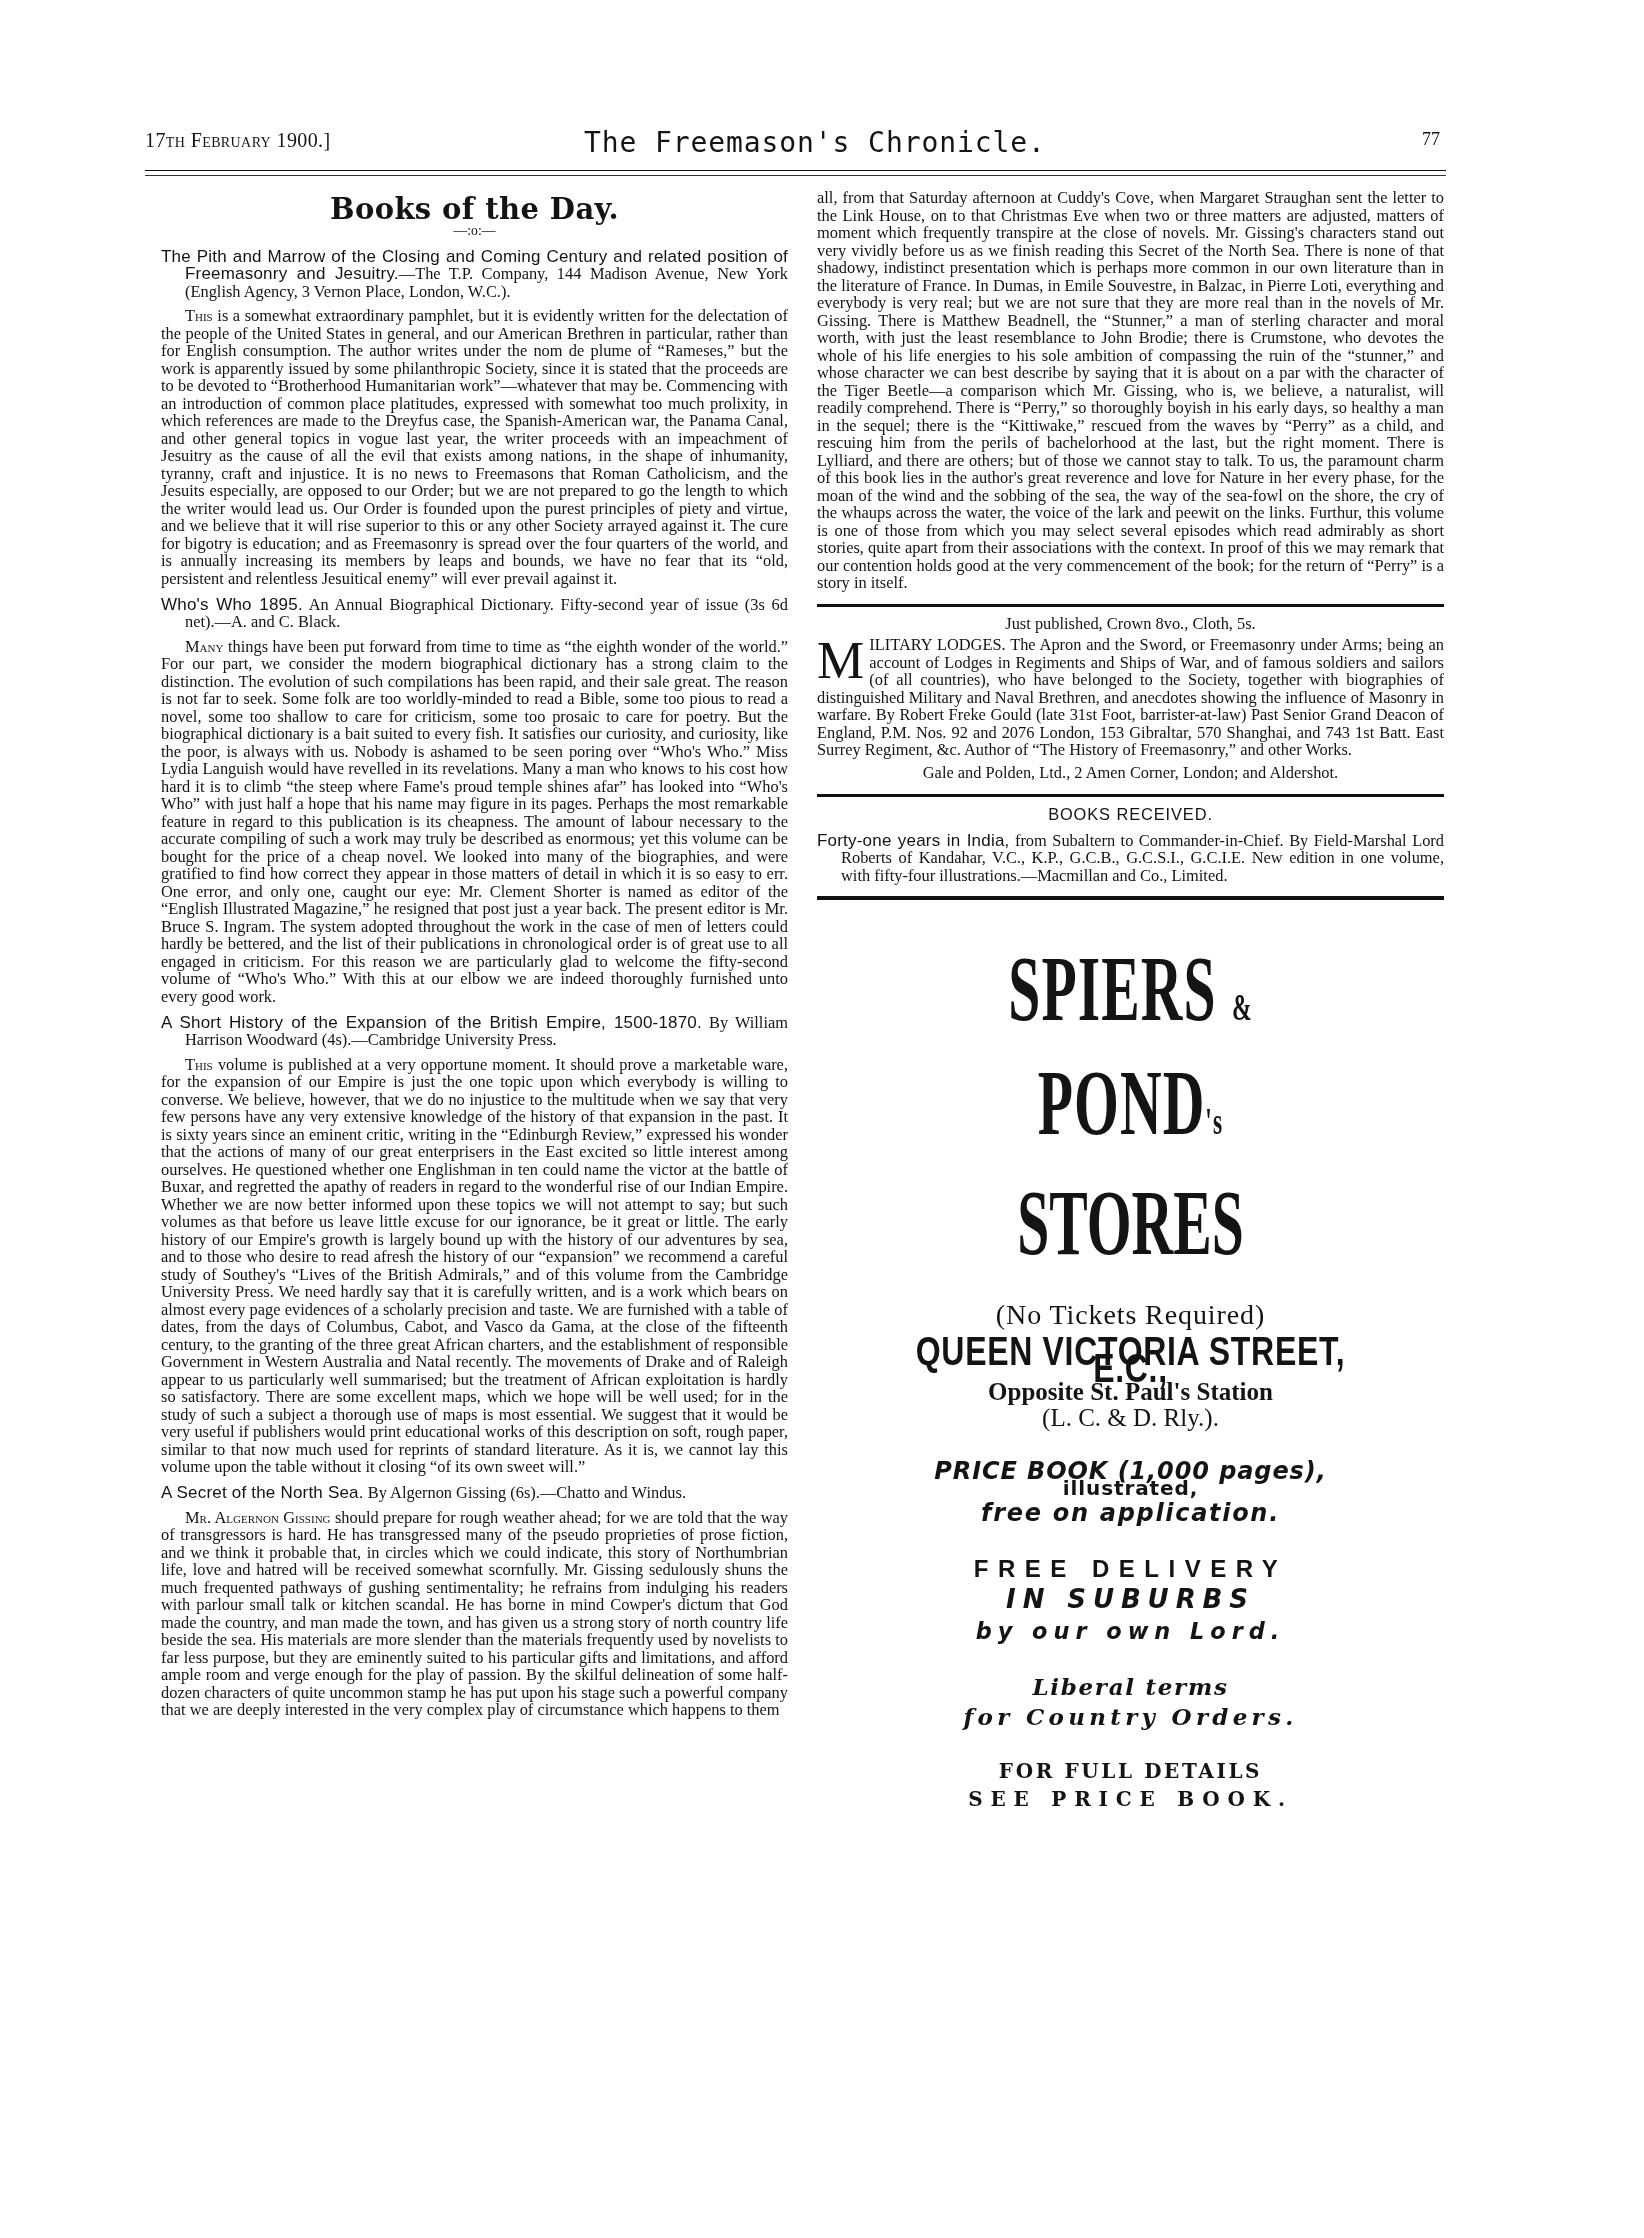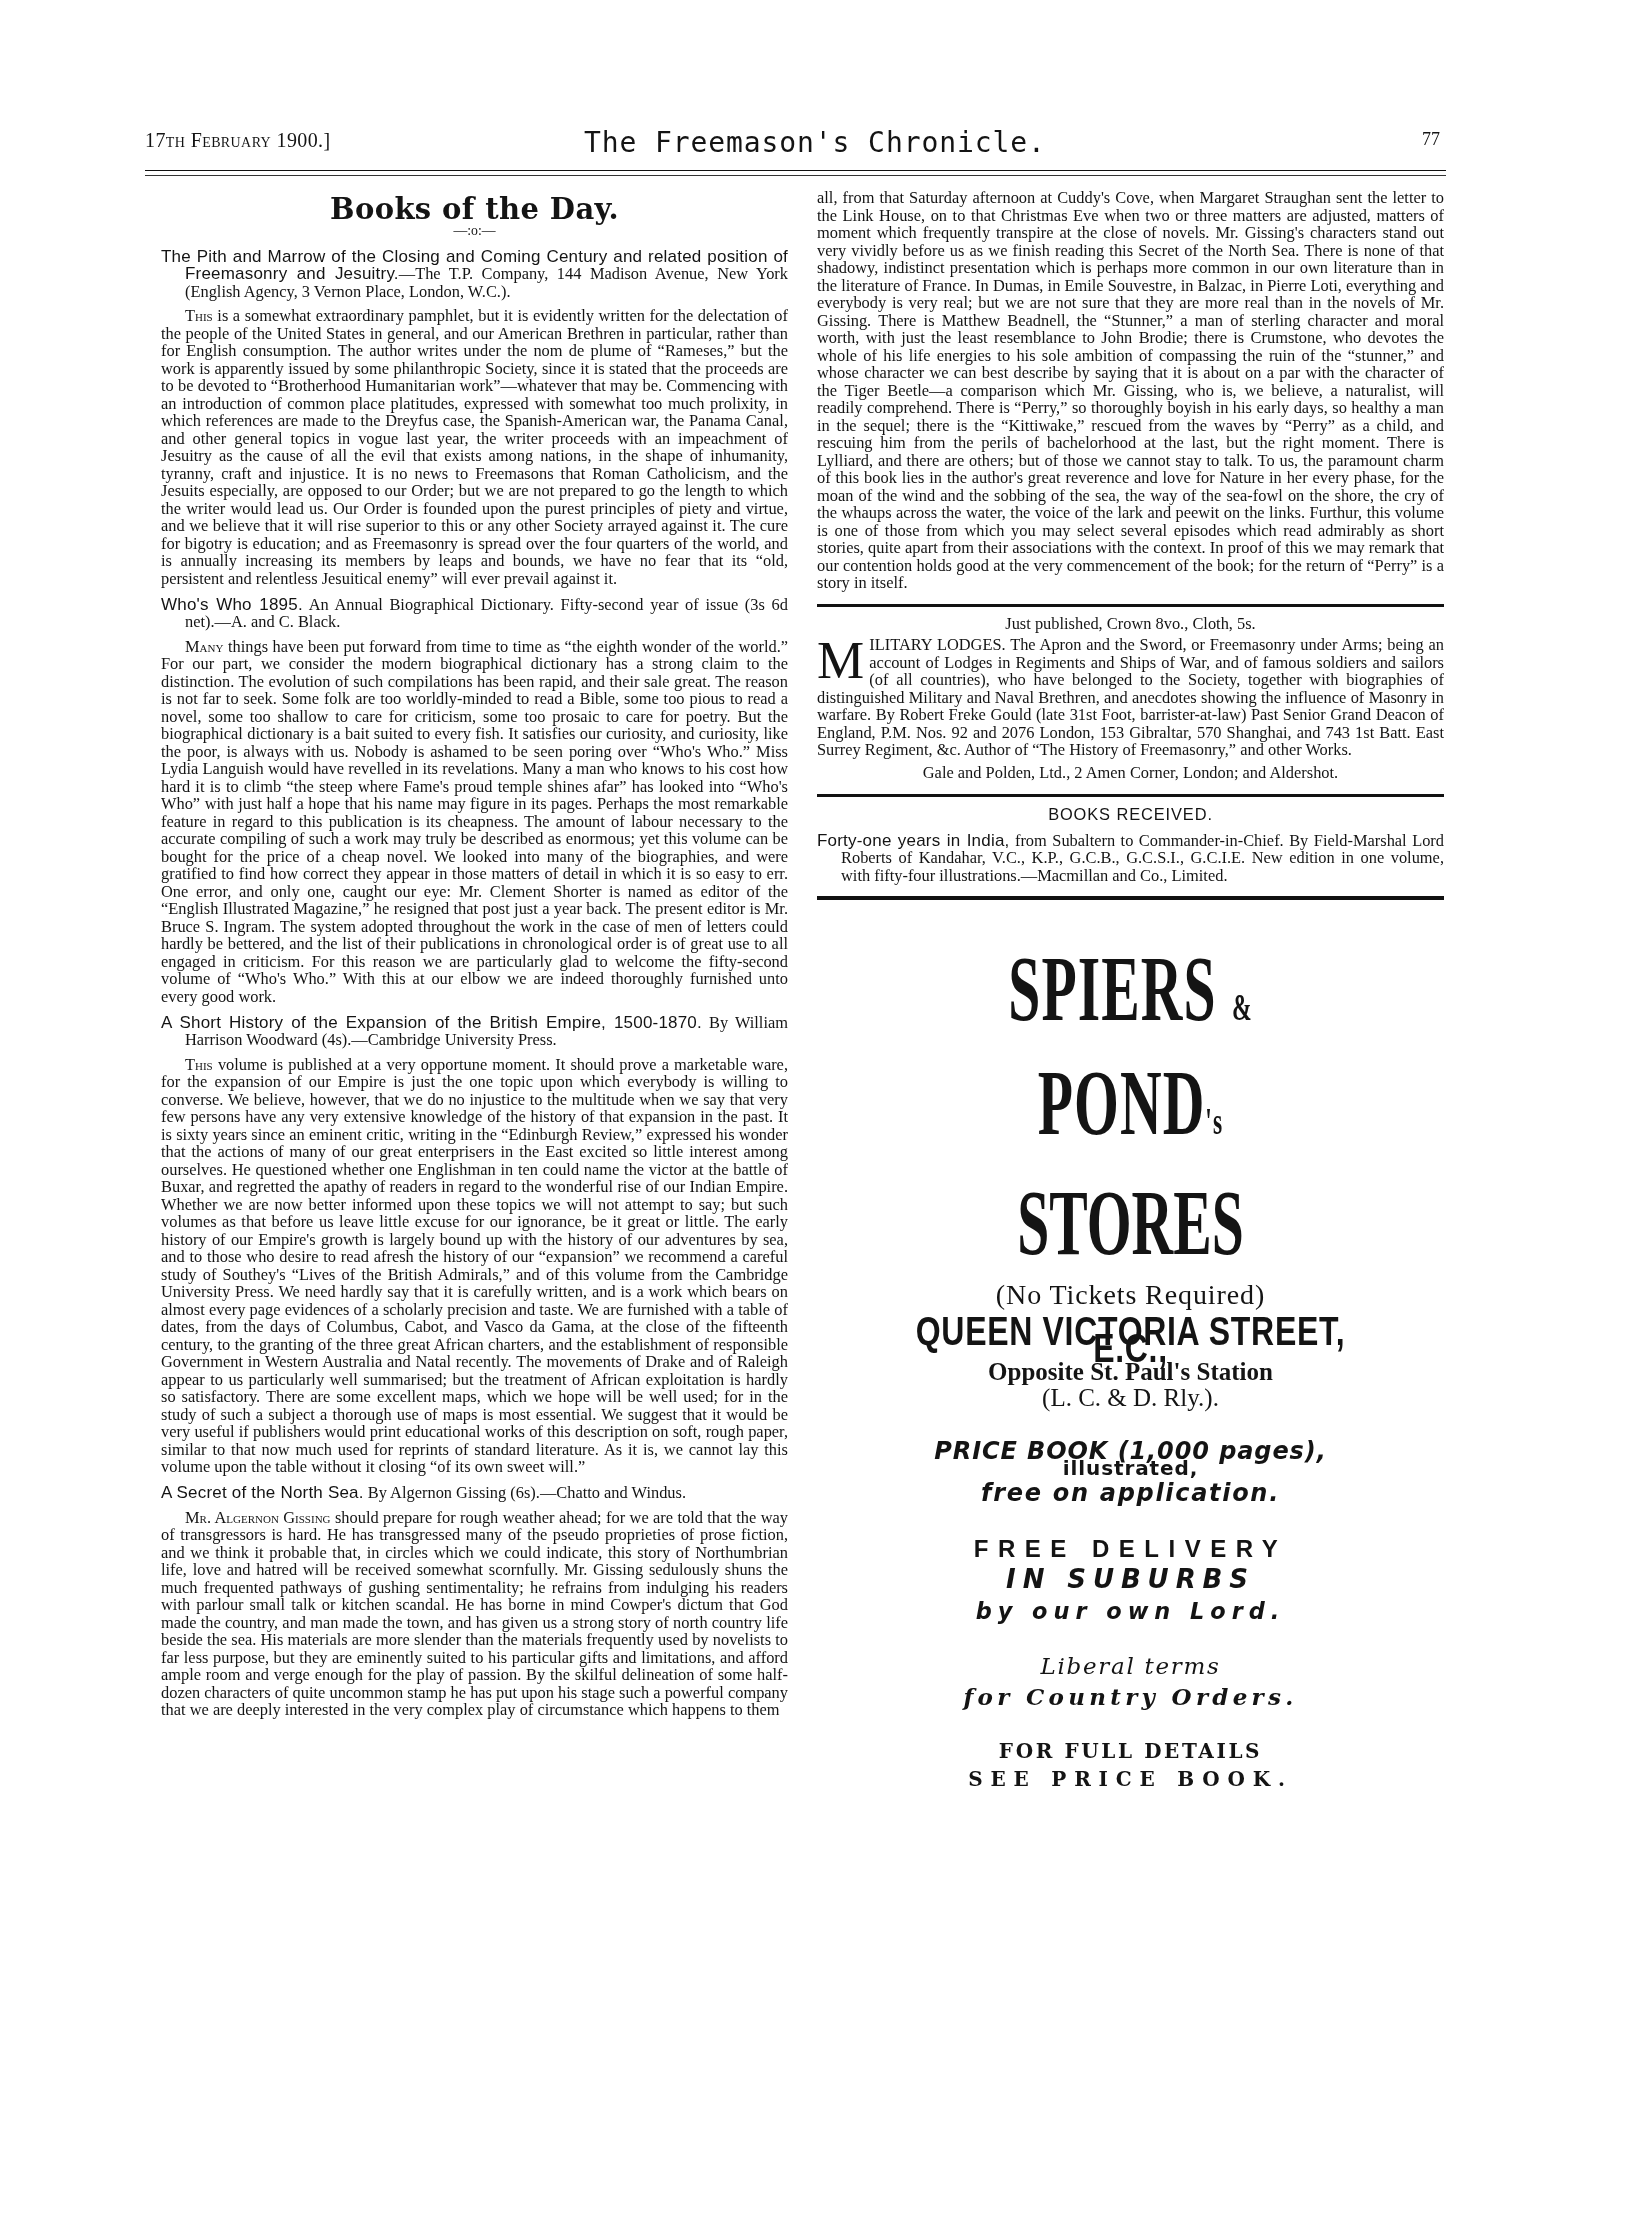--- a/index.html
+++ b/index.html
@@ -33,31 +33,31 @@
     .ad-body { position: relative; }
     .dropcap { float: left; font-size: 53px; line-height: 40px; margin: 3.4px 5.2px 0 0; font-family: "Liberation Serif", serif; }
     .ad-foot { text-align: center; margin-top: 5.2px; }
 
     .received-title { text-align: center; font-family: "Liberation Sans", sans-serif; font-size: 16.4px; letter-spacing: 0.9px; margin-bottom: 5.2px; }
 
     .spiers { margin-top: 41px; text-align: center; }
     .spiers .brand { font-family: "Liberation Serif", serif; font-weight: bold; font-size: 93px; line-height: 96px; transform: scaleX(0.62); transform-origin: center; letter-spacing: 1.7px; }
     .spiers .brand small { font-size: 38px; }
     .spiers .stores { font-family: "Liberation Serif", serif; font-weight: bold; font-size: 93px; line-height: 96px; transform: scaleX(0.62); margin-top: 6.9px; }
-    .spiers .tagline { font-size: 28px; margin-top: 15px; letter-spacing: 0.9px; }
+    .spiers .tagline { font-size: 28px; margin-top: 35px; letter-spacing: 0.9px; }
     .spiers .street { font-family: "Liberation Sans", sans-serif; font-weight: bold; font-size: 41px; transform: scaleX(0.78); margin-top: 19px; letter-spacing: 0.9px; }
     .spiers .opp { font-size: 25px; font-weight: bold; margin-top: 5.2px; }
     .spiers .rly { font-size: 25px; margin-top: 8.6px; }
     .spiers .price { font-family: "DejaVu Sans", sans-serif; font-weight: bold; font-style: italic; font-size: 24px; margin-top: 36px; letter-spacing: 0.9px; }
     .spiers .illus { font-family: "DejaVu Sans", sans-serif; font-weight: bold; font-size: 20px; margin-top: 0; letter-spacing: 0.9px; }
     .spiers .free-app { font-family: "DejaVu Sans", sans-serif; font-style: italic; font-weight: bold; font-size: 24px; margin-top: 6.9px; letter-spacing: 1.7px; }
     .spiers .delivery { font-family: Liberation Sans, sans-serif; font-weight: bold; font-size: 24px; letter-spacing: 9.5px; margin-top: 38px; }
     .spiers .suburbs { font-family: "DejaVu Sans", sans-serif; font-weight: bold; font-style: italic; font-size: 26px; letter-spacing: 6.9px; margin-top: 13.8px; }
     .spiers .vans { font-family: "DejaVu Sans", sans-serif; font-style: italic; font-weight: bold; font-size: 22.4px; letter-spacing: 6px; margin-top: 13.8px; }
-    .spiers .liberal { font-family: "DejaVu Serif", serif; font-style: italic; font-weight: normal; font-size: 23px; letter-spacing: 1.7px; margin-top: 38px; }
+    .spiers .liberal { font-family: "DejaVu Serif", serif; font-style: italic; font-weight: bold; font-size: 23px; letter-spacing: 1.7px; margin-top: 38px; }
     .spiers .country { font-family: "DejaVu Serif", serif; font-style: italic; font-weight: bold; font-size: 23px; letter-spacing: 4.3px; margin-top: 12px; }
     .spiers .details { font-family: "DejaVu Serif", serif; font-weight: bold; font-size: 20px; letter-spacing: 2.6px; margin-top: 38px; }
     .spiers .seebook { font-family: "DejaVu Serif", serif; font-weight: bold; font-size: 20px; letter-spacing: 7.8px; margin-top: 10.3px; }
   </style>
 </head>
 <body>
 
 <div class="page">
 
   <div class="masthead">

